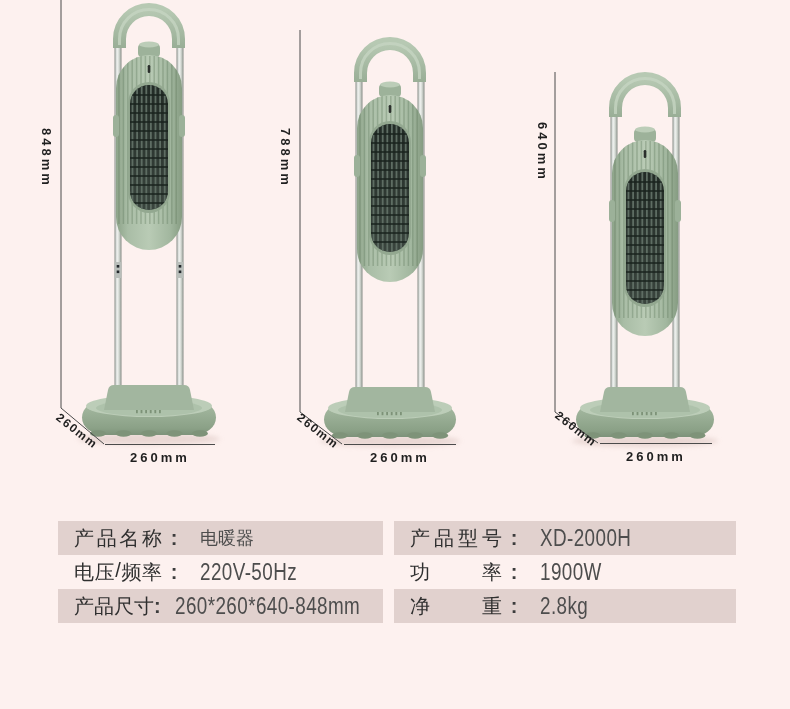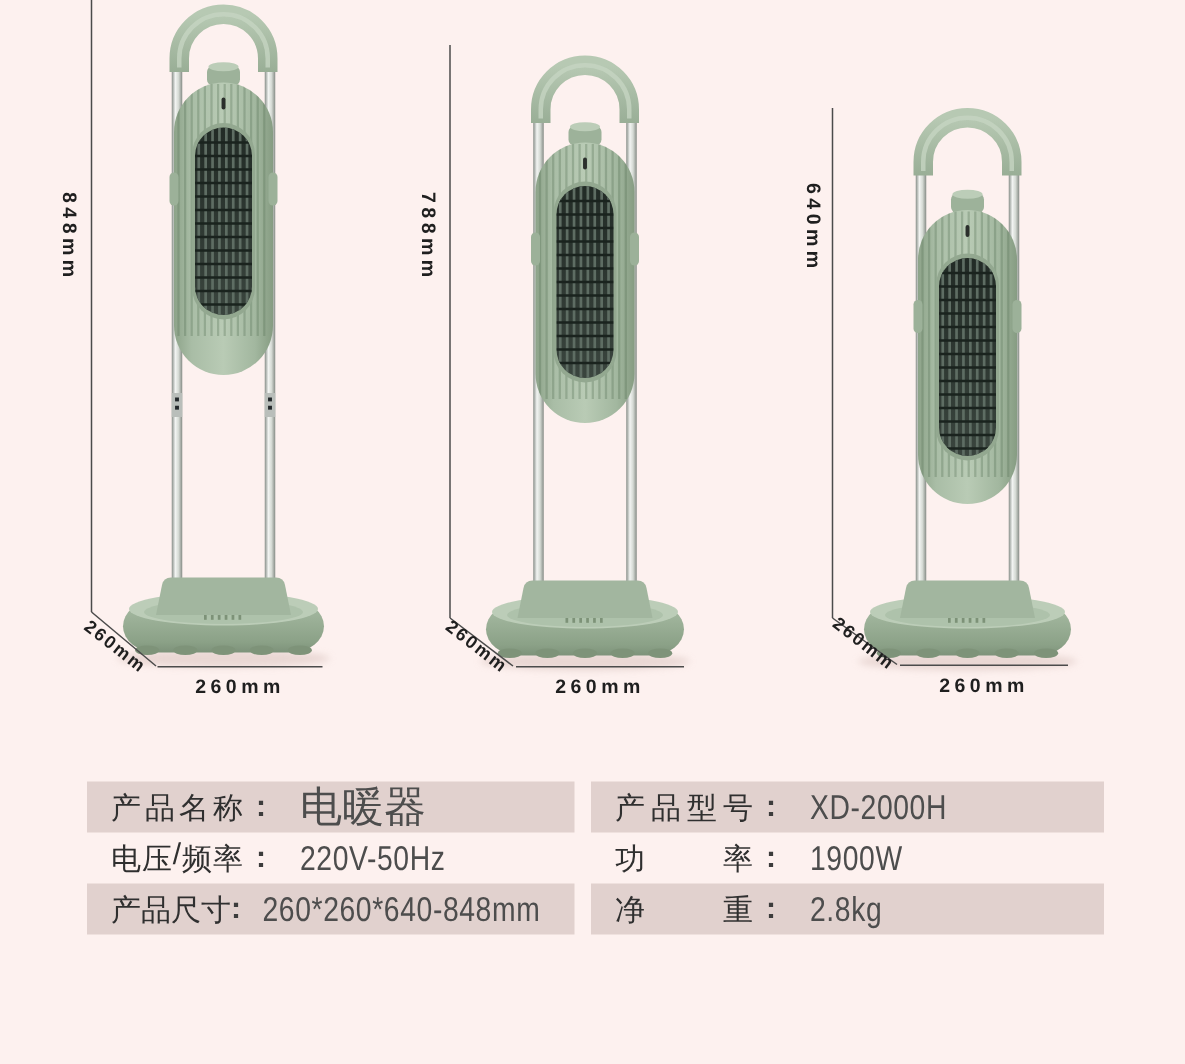--- a/index.html
+++ b/index.html
@@ -60,21 +60,21 @@
   #spec-right .spec-label{width:92px;}
   .spec-sep{
     width:24px;
     text-align:center;
     font-size:20px;
     font-weight:700;
     color:#3c3c3c;
   }
   .spec-value{
     margin-left:14px;
-    font-size:28px;
+    font-size:18px;
     color:#4d4d4d;
     white-space:nowrap;
     display:inline-block;
   }
   .spec-value.condensed{
     font-size:23px;
     transform:scaleX(0.82);
     transform-origin:left center;
     letter-spacing:0.5px;
   }

